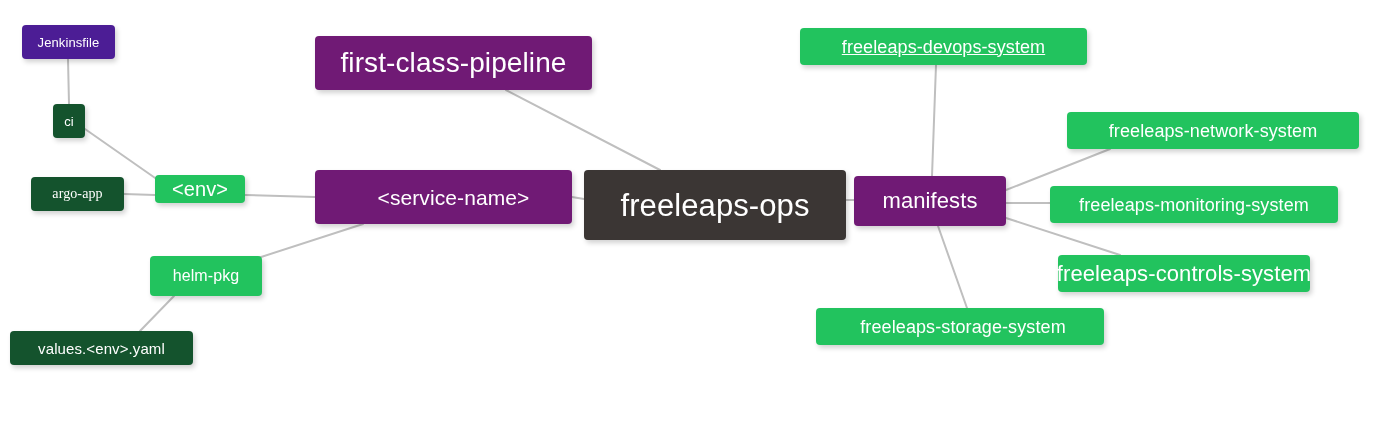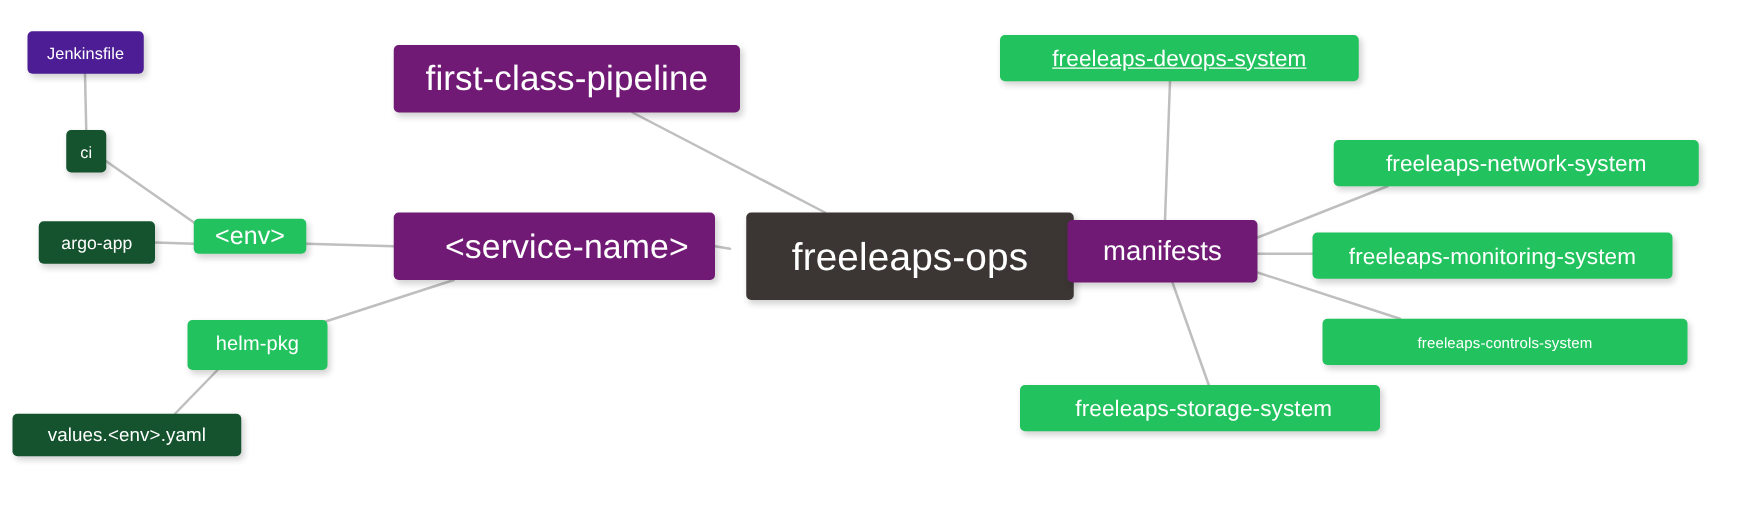--- a/index.html
+++ b/index.html
@@ -63,27 +63,27 @@
       <line x1="846" y1="200" x2="854" y2="200" stroke="#bfbfbf" stroke-width="2" stroke-linecap="round"></line>
       <line x1="936" y1="65" x2="932" y2="176" stroke="#bfbfbf" stroke-width="2" stroke-linecap="round"></line>
       <line x1="1006" y1="190" x2="1110" y2="149" stroke="#bfbfbf" stroke-width="2" stroke-linecap="round"></line>
       <line x1="1006" y1="203" x2="1050" y2="203" stroke="#bfbfbf" stroke-width="2" stroke-linecap="round"></line>
       <line x1="1006" y1="218" x2="1120" y2="255" stroke="#bfbfbf" stroke-width="2" stroke-linecap="round"></line>
       <line x1="938" y1="226" x2="967" y2="308" stroke="#bfbfbf" stroke-width="2" stroke-linecap="round"></line>
     </svg>
   <div id="node-layer">
       <div class="node n-amber" style="left: 22px; top: 25px; width: 93px; height: 34px; font-size: 13px;">Jenkinsfile</div>
       <div class="node n-red" style="left: 53px; top: 104px; width: 32px; height: 34px; font-size: 13px;">ci</div>
-      <div class="node n-red" style="left: 31px; top: 177px; width: 93px; height: 34px; font-size: 14px;">argo-app</div>
+      <div class="node n-red" style="left: 31px; top: 177px; width: 93px; height: 34px; font-size: 14px; font-family: Liberation Serif, serif;">argo-app</div>
       <div class="node n-green" style="left: 155px; top: 175px; width: 90px; height: 28px; font-size: 20px;">&lt;env&gt;</div>
       <div class="node n-green" style="left: 150px; top: 256px; width: 112px; height: 40px; font-size: 16px;">helm-pkg</div>
       <div class="node n-red" style="left: 10px; top: 331px; width: 183px; height: 34px; font-size: 15px;">values.&lt;env&gt;.yaml</div>
       <div class="node n-blue" style="left: 315px; top: 36px; width: 277px; height: 54px; font-size: 28px;">first-class-pipeline</div>
-      <div class="node n-blue" style="left: 315px; top: 170px; width: 257px; height: 54px; font-size: 27px; padding-left: 30px;">&lt;service-name&gt;</div>
-      <div class="node n-root" style="left: 584px; top: 170px; width: 262px; height: 70px; font-size: 31px; margin-left: 13px;">freeleaps-ops</div>
+      <div class="node n-blue" style="left: 315px; top: 170px; width: 257px; height: 54px; font-size: 21px; padding-left: 30px;">&lt;service-name&gt;</div>
+      <div class="node n-root" style="left: 584px; top: 170px; width: 262px; height: 70px; font-size: 31px;">freeleaps-ops</div>
       <div class="node n-blue" style="left: 854px; top: 176px; width: 152px; height: 50px; font-size: 22px;">manifests</div>
       <div class="node n-green" style="left: 800px; top: 28px; width: 287px; height: 37px; font-size: 18px; text-decoration: underline;">freeleaps-devops-system</div>
       <div class="node n-green" style="left: 1056px; top: 112px; width: 292px; height: 37px; font-size: 18px; margin-left: 11px;">freeleaps-network-system</div>
       <div class="node n-green" style="left: 1050px; top: 186px; width: 288px; height: 37px; font-size: 18px;">freeleaps-monitoring-system</div>
-      <div class="node n-green" style="left: 1058px; top: 255px; width: 292px; height: 37px; font-size: 12px;">freeleaps-controls-system</div>
+      <div class="node n-green" style="left: 1058px; top: 255px; width: 252px; height: 37px; font-size: 22px;">freeleaps-controls-system</div>
       <div class="node n-green" style="left: 816px; top: 308px; width: 288px; height: 37px; font-size: 18px; padding-left: 16px;">freeleaps-storage-system</div>
     </div>
 </div>
 
 </body></html>

